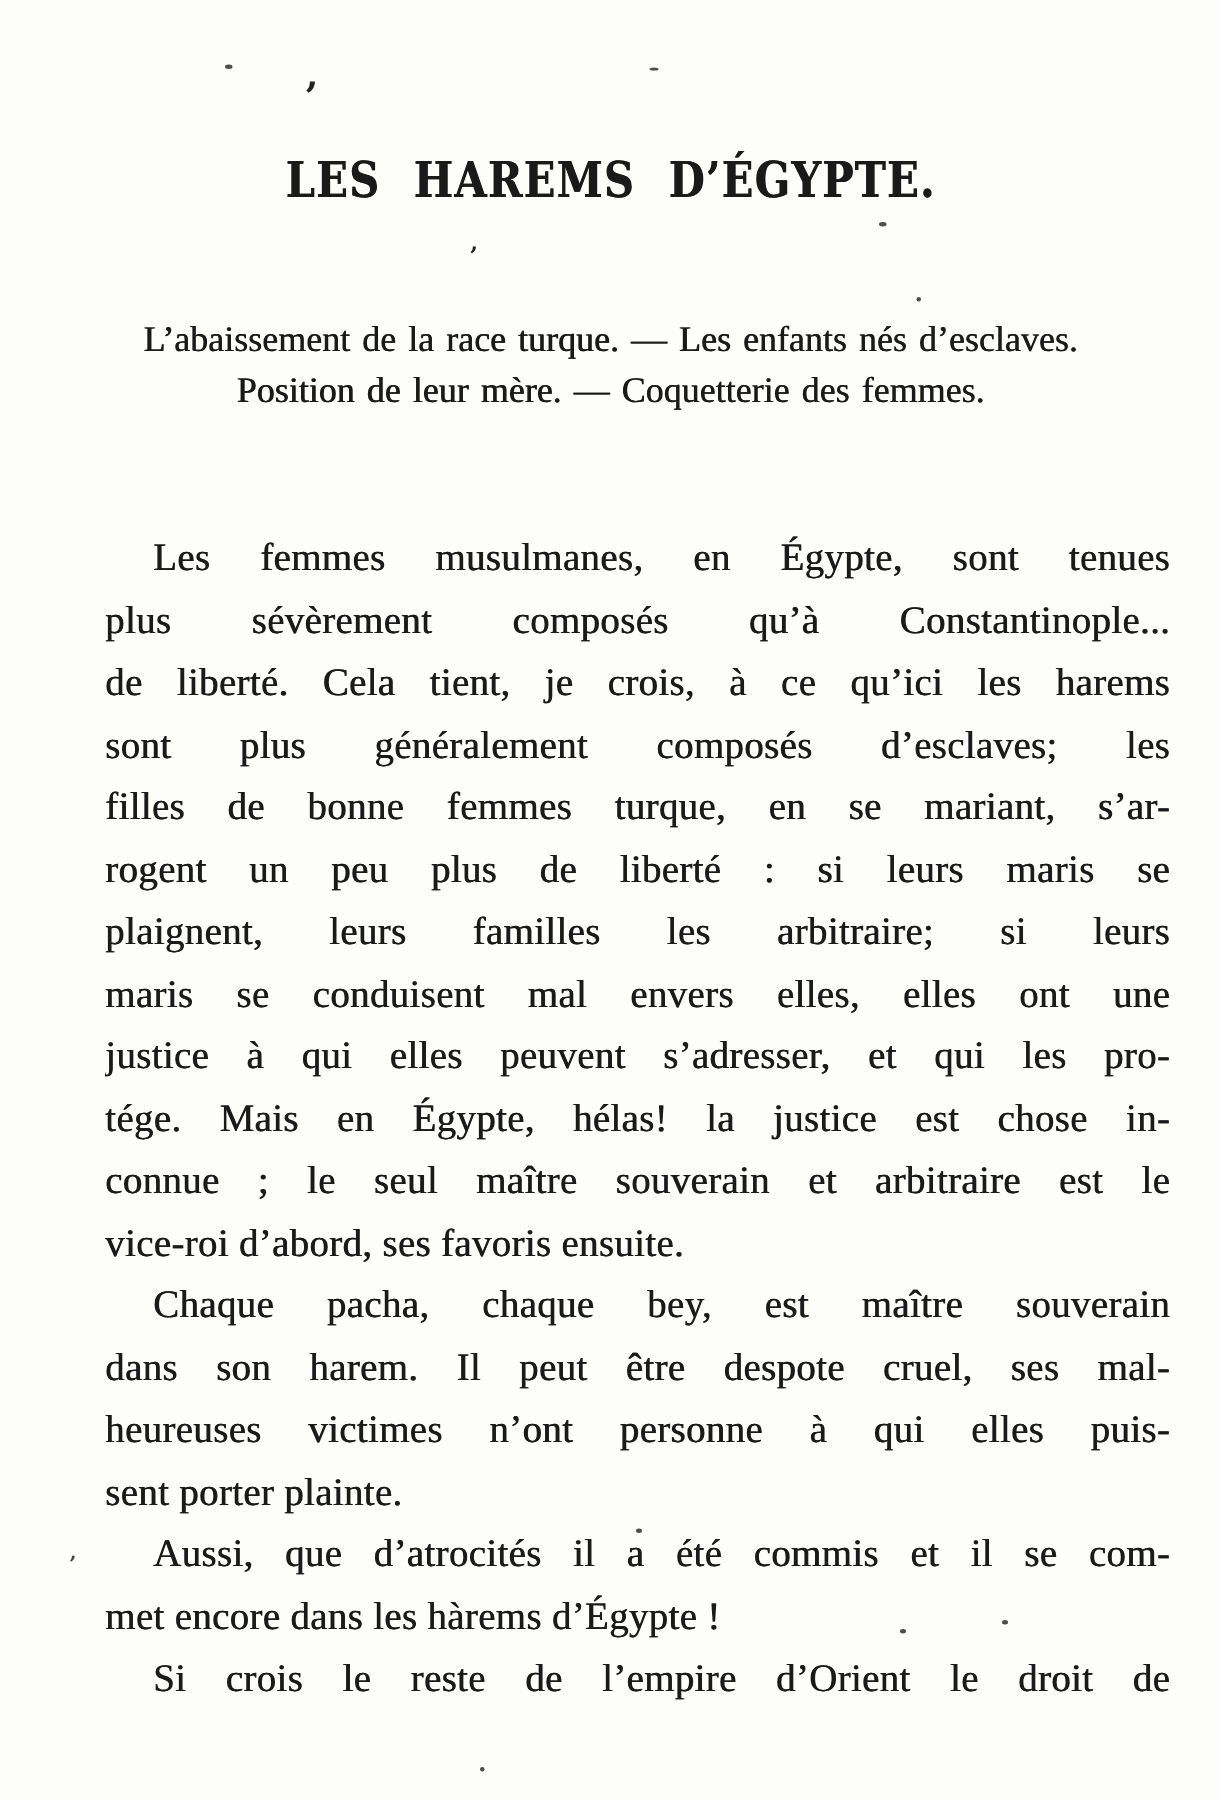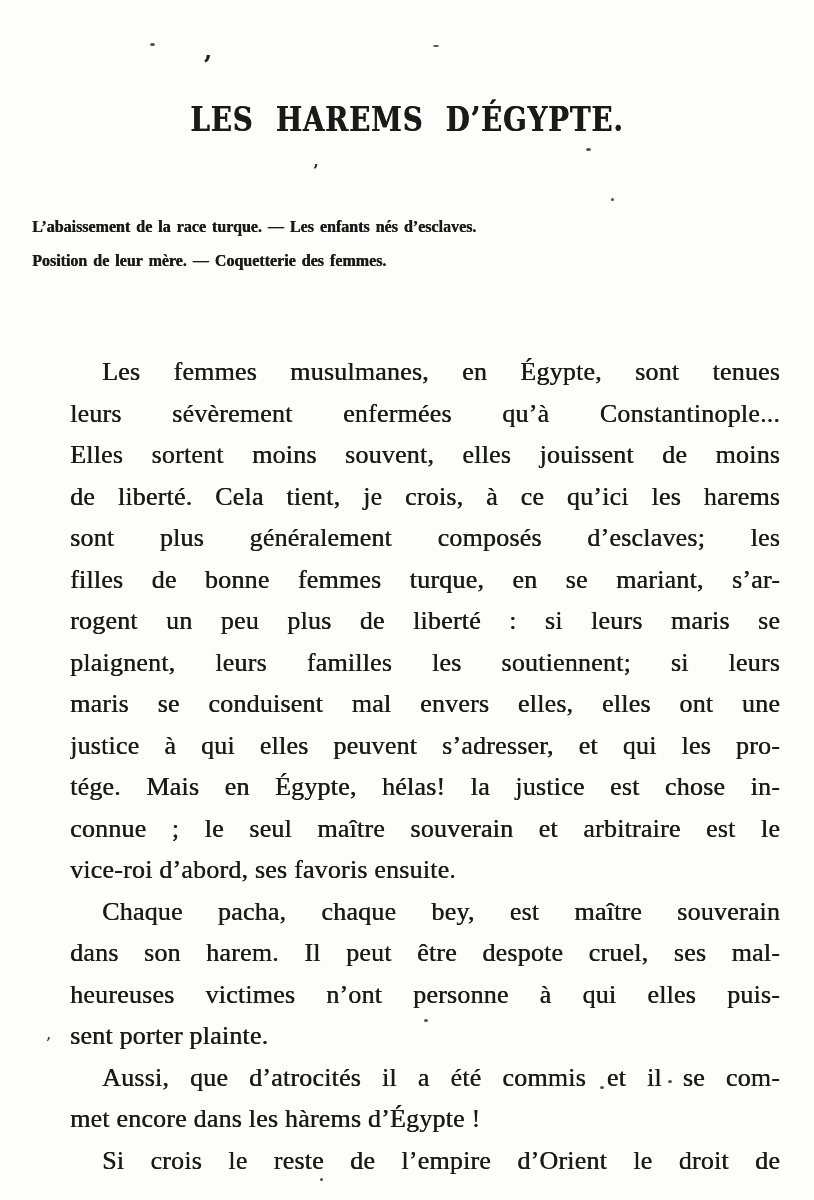--- a/index.html
+++ b/index.html
@@ -34,24 +34,24 @@
     transform: scaleX(0.84);
     text-shadow: 0.5px 0 0 #1a1a1a;
   }
 
   
   .subtitle {
     position: absolute;
     top: 210px;
     left: 32px;
     width: 750px;
-    text-align: left;
+    text-align: center;
     font-family: "Liberation Serif", serif;
-    font-weight: bold;
-    font-size: 16px;
+    font-weight: normal;
+    font-size: 24px;
     line-height: 34px;
     word-spacing: 2px;
     text-shadow: 0.4px 0 0 #1a1a1a;
   }
 
   
   .body-text {
     position: absolute;
     top: 351px;
     left: 70px;
@@ -116,27 +116,26 @@
   <div class="speck s4"></div>
 
   <div class="subtitle">
     <div class="sub-line">L’abaissement de la race turque. — Les enfants nés d’esclaves.</div>
     <div class="sub-line">Position de leur mère. — Coquetterie des femmes.</div>
   </div>
 
   <div class="body-text">
 
     <div class="bline indent">Les femmes musulmanes, en Égypte, sont tenues</div>
-    <div class="bline">leurs sévèrement enfermées qu’à Constantinople...</div>
-    <div class="bline">Elles sortent moins souvent, elles jouissent de moins</div>
+    <div class="bline">plus sévèrement composés qu’à Constantinople...</div>
     <div class="bline">de liberté. Cela tient, je crois, à ce qu’ici les harems</div>
     <div class="bline">sont plus généralement composés d’esclaves; les</div>
     <div class="bline">filles de bonne femmes turque, en se mariant, s’ar-</div>
     <div class="bline">rogent un peu plus de liberté : si leurs maris se</div>
-    <div class="bline">plaignent, leurs familles les soutiennent; si leurs</div>
+    <div class="bline">plaignent, leurs familles les arbitraire; si leurs</div>
     <div class="bline">maris se conduisent mal envers elles, elles ont une</div>
     <div class="bline">justice à qui elles peuvent s’adresser, et qui les pro-</div>
     <div class="bline">tége. Mais en Égypte, hélas! la justice est chose in-</div>
     <div class="bline">connue ; le seul maître souverain et arbitraire est le</div>
     <div class="bline last">vice-roi d’abord, ses favoris ensuite.</div>
 
     <div class="bline indent">Chaque pacha, chaque bey, est maître souverain</div>
     <div class="bline">dans son harem. Il peut être despote cruel, ses mal-</div>
     <div class="bline">heureuses victimes n’ont personne à qui elles puis-</div>
     <div class="bline last">sent porter plainte.</div>

